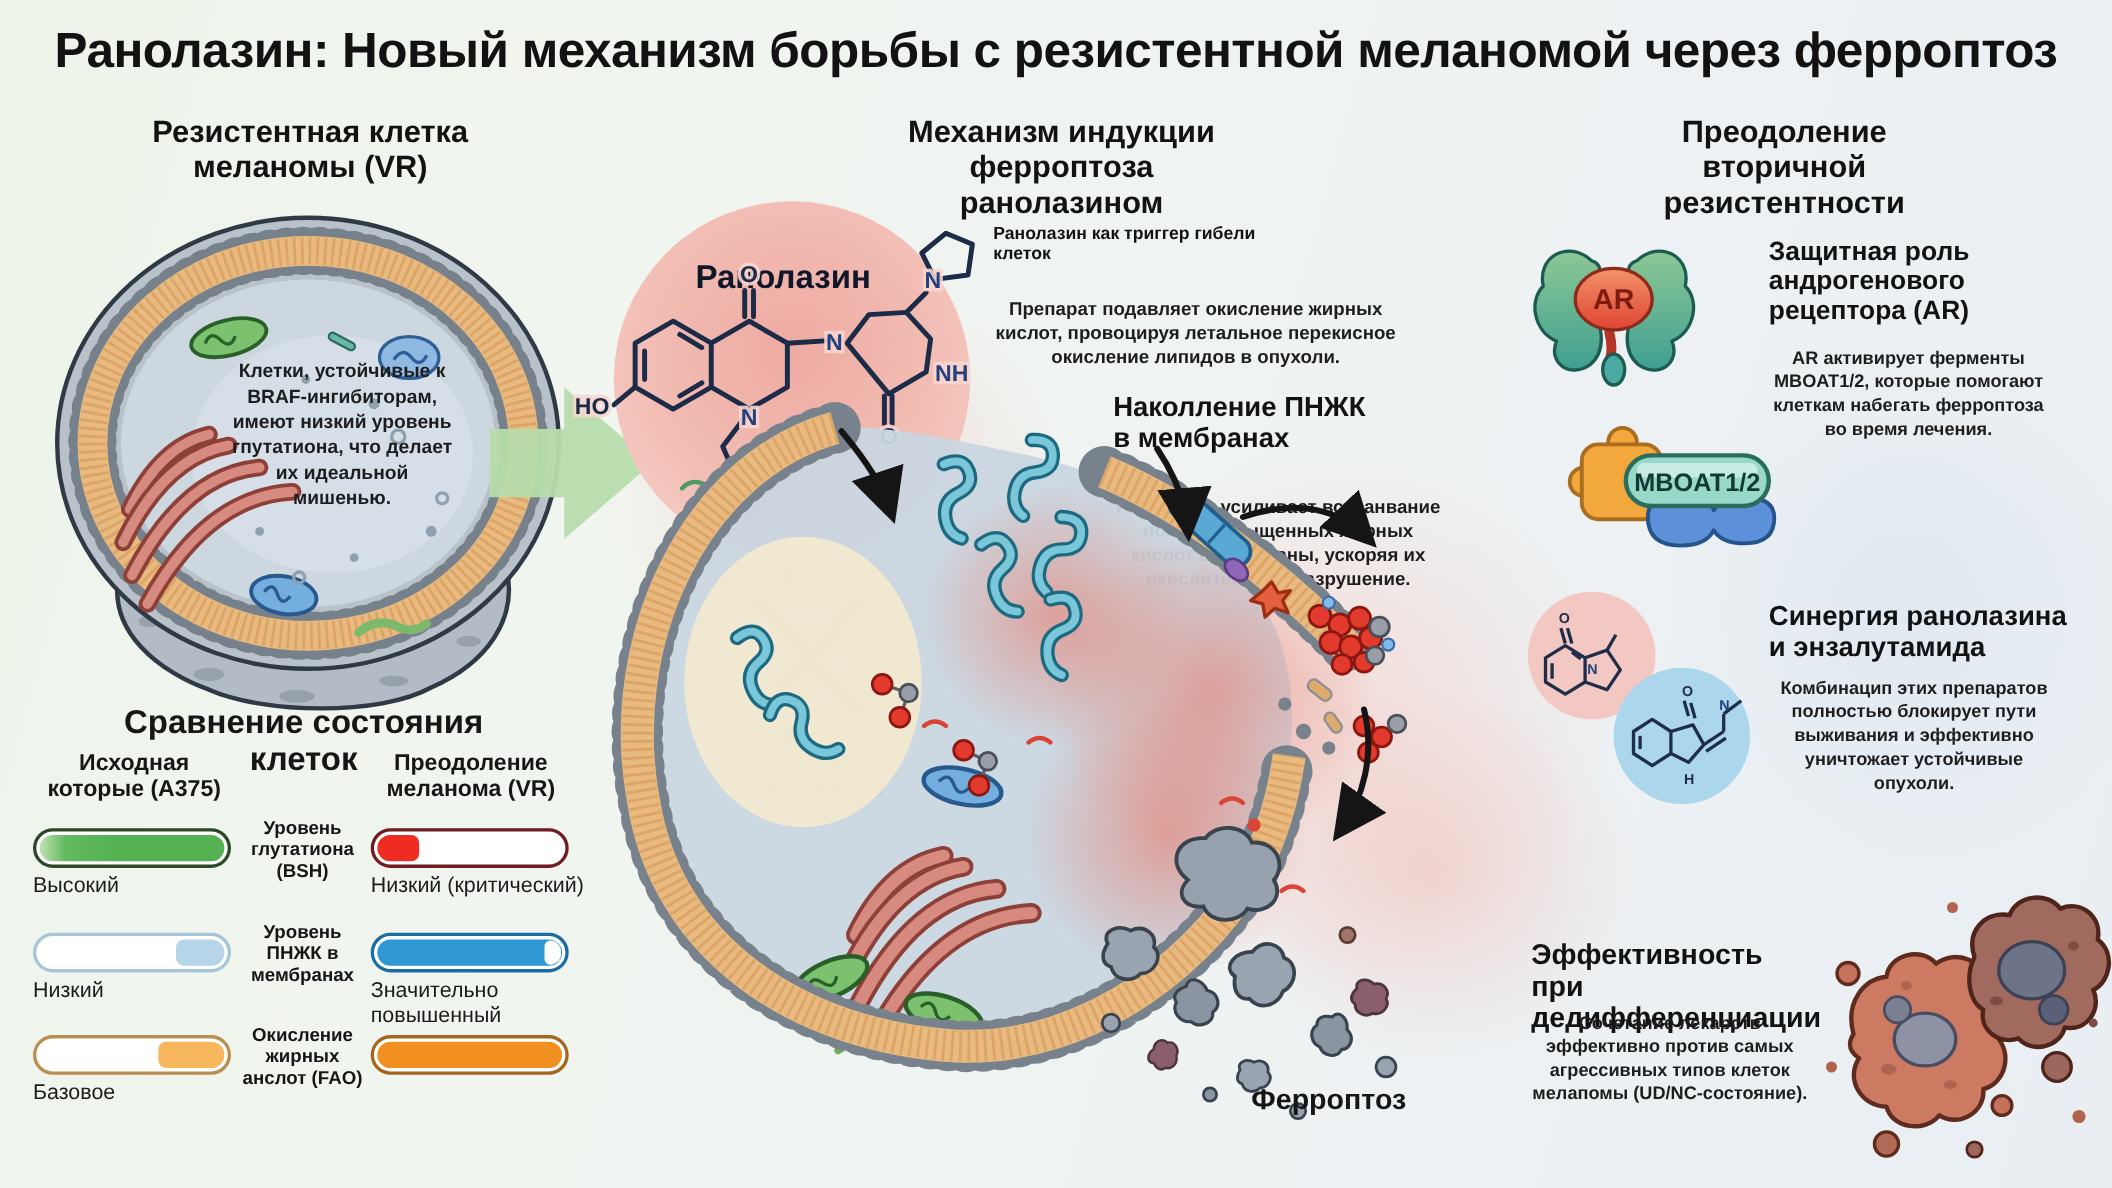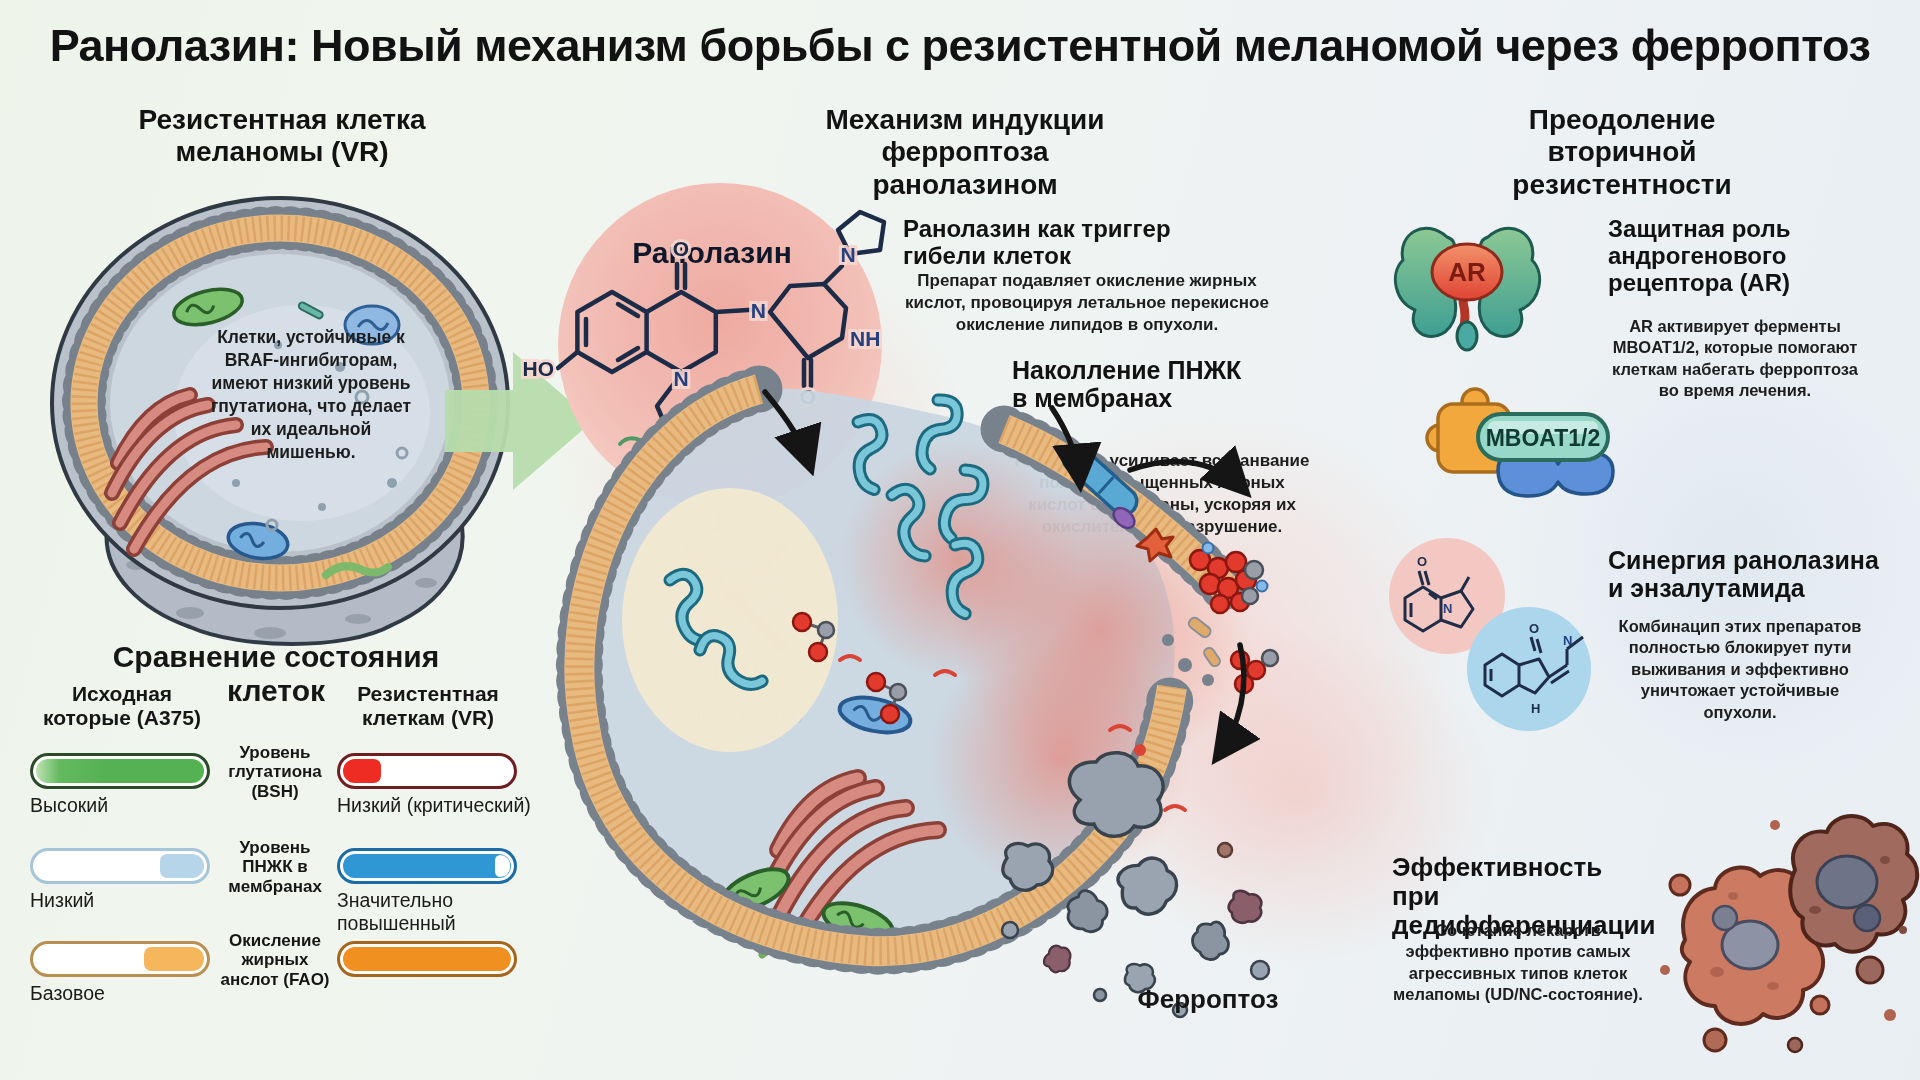--- a/index.html
+++ b/index.html
@@ -58,21 +58,21 @@
   
   .mol-circle{left:558px;top:183px;width:324px;height:324px;border-radius:50%;
     background:radial-gradient(circle at 50% 42%,#eeaaa1 0%,#f2beb5 55%,#f7d6cf 100%);}
   .mol-name{left:612px;top:236px;width:200px;text-align:center;font-size:30px;font-weight:700;color:#0f172a;}
   .inhibit-line{left:714px;top:512px;width:7px;height:62px;background:#d63b2c;border-radius:3px;}
   .inhibit-bar{left:684px;top:571px;width:68px;height:8px;background:#d63b2c;border-radius:4px;}
   .fao-glow{left:614px;top:488px;width:240px;height:270px;border-radius:50%;background:radial-gradient(closest-side,rgba(248,235,198,.95),rgba(248,235,198,0) 75%);}
   .fao-text{left:652px;top:656px;width:168px;text-align:center;font-weight:700;color:#141414;}
   .fao-label{font-size:23px;}
   .fao-sub{font-size:17px;line-height:1.18;margin-top:2px;}
-  .co1-h{left:903px;top:204px;width:272px;font-size:24px;margin-top:12px;}
+  .co1-h{left:903px;top:204px;width:272px;font-size:16px;}
   .co1-b{left:903px;top:270px;width:368px;}
   .co2-h{left:1012px;top:356px;width:242px;font-size:25px;}
   .co2-b{left:1012px;top:450px;width:300px;}
   .outcome{left:1128px;top:984px;width:160px;text-align:center;font-size:26px;font-weight:700;}
 
   
   .it1-h{left:1608px;top:216px;width:238px;font-size:24px;}
   .it1-b{left:1608px;top:316px;width:254px;font-size:16.5px;}
   .it2-h{left:1608px;top:546px;width:272px;font-size:25px;}
   .it2-b{left:1608px;top:616px;width:264px;font-size:16.5px;}
@@ -148,21 +148,21 @@
 </svg>
 
 <div class="abs bodytext cell-caption">Клетки, устойчивые к BRAF-ингибиторам, имеют низкий уровень гпутатиона, что делает их идеальной мишенью.</div>
 
 <svg style="left:445px;top:338px;width:150px;height:166px;" viewBox="0 0 150 166">
   <polygon points="0,52 68,52 68,14 148,83 68,152 68,114 0,114" fill="#b6dcab" opacity=".95"></polygon>
 </svg>
 
 <div class="abs cmp-head">Сравнение состояния клеток</div>
 <div class="abs cmp-col cmp-col-a">Исходная которые (А375)</div>
-<div class="abs cmp-col cmp-col-b">Резистентная клеткам (VR)</div>
+<div class="abs cmp-col cmp-col-b">Преодоление меланома (VR)</div>
 
 <div class="cmp-row" style="top:753px;">
   <div class="bar bar-l b-green">
       <div class="fill"></div>
     </div>
   <div class="metric">Уровень глутатиона (BSH)</div>
   <div class="bar bar-r b-redout">
       <div class="fill"></div>
     </div>
   <div class="cap cap-l">Высокий</div>

